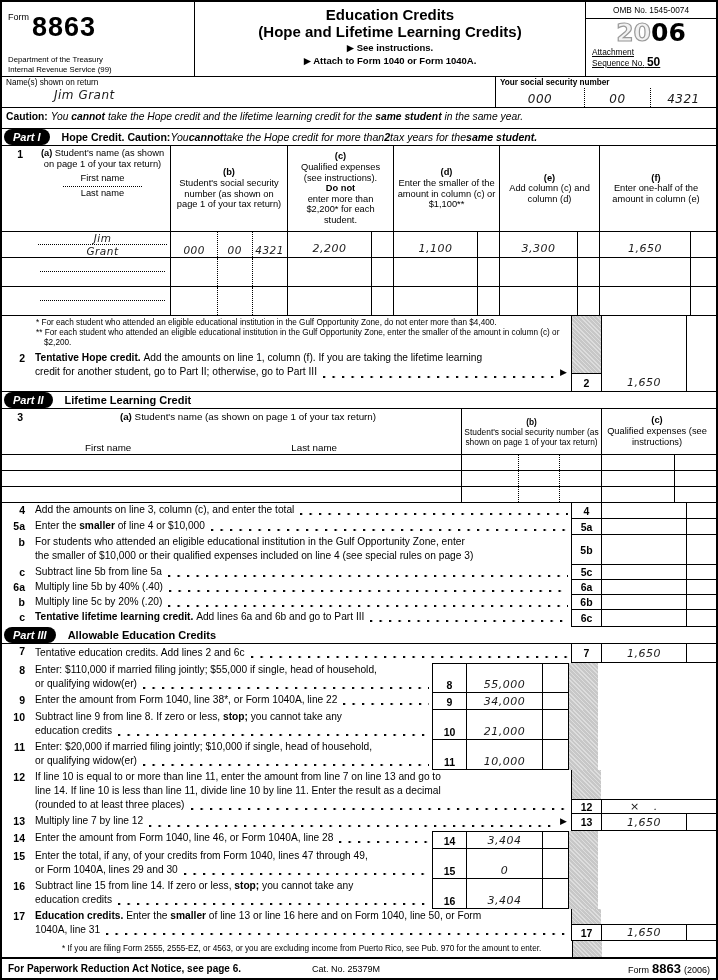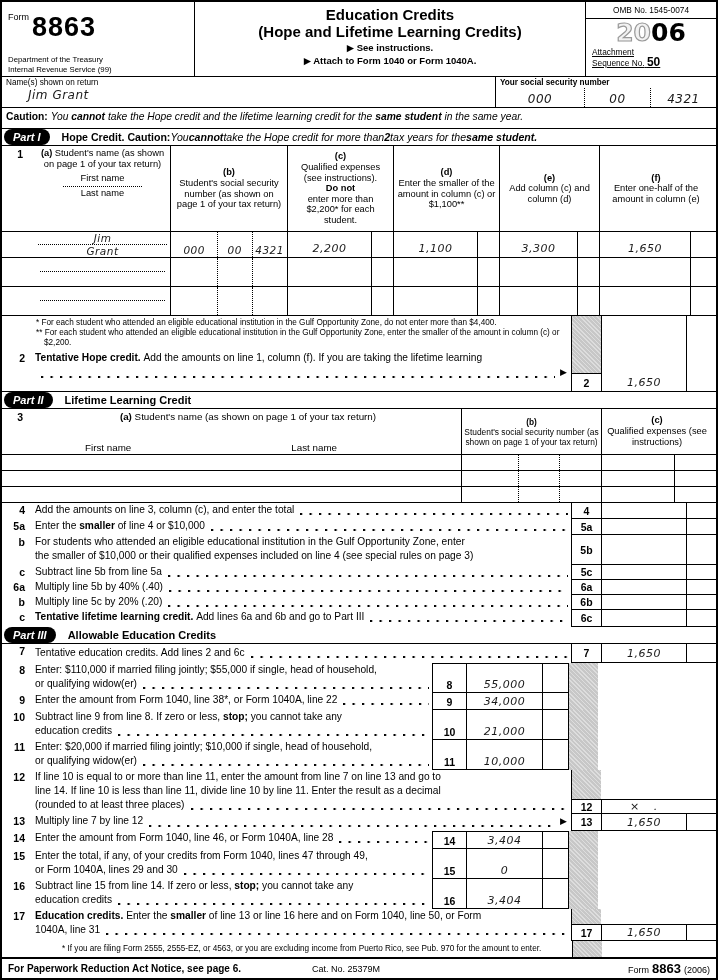--- a/index.html
+++ b/index.html
@@ -21,21 +21,21 @@
   .year { text-align:center; font-size:25px; font-weight:bold; line-height:27px; font-family:"DejaVu Sans",sans-serif; }
   .y20 { color:#f2f2f2; -webkit-text-stroke:1.2px #999; font-weight:bold; }
   .attach { font-size:8.3px; line-height:10px; padding:1px 6px; text-align:left;text-decoration:underline; }
   .seqno { font-size:12px; font-weight:bold; }
 
   
   .namerow { display:flex; height:31px; border-bottom:1px solid #000; flex:none; }
   .name-left { flex:1; padding:1px 4px; }
   .minilabel { font-size:8.2px; }
   .hw { font-family:"DejaVu Sans",sans-serif; font-style:italic; color:#1a1a1a; letter-spacing:.5px; }
-  .nameval { font-size:12px; margin-left:22px; margin-top:1px; }
+  .nameval { font-size:12px; margin-left:48px; margin-top:1px; }
   .ssnbox { width:221px; border-left:1px solid #000; display:flex; flex-direction:column; }
   .ssnbox .minilabel { font-weight:bold; padding:1px 4px; }
   .ssnval { flex:1; display:flex; font-size:12px; }
   .ssnseg { display:flex; align-items:flex-end; justify-content:center; padding-bottom:1px; }
   .sw1{width:40%;} .sw2{width:30%; border-left:1.3px dotted #000;} .sw3{width:30%; border-left:1.3px dotted #000;}
 
   .cautionrow { height:21px; border-bottom:1px solid #000; padding:3px 4px; font-size:10.3px; flex:none; }
 
   
   .pbar { display:flex; align-items:stretch; height:17px; border-bottom:1px solid #000; flex:none; }
@@ -286,20 +286,21 @@
     <div class="region-left">
       <div class="fnote">* For each student who attended an eligible educational institution in the Gulf Opportunity Zone, do not enter more than $4,400.</div>
       <div class="fnote">** For each student who attended an eligible educational institution in the Gulf Opportunity Zone, enter the smaller of the amount in column (c) or $2,200.</div>
       <div class="row" style="margin-top:2px">
         <div class="num">2</div>
         <div class="txt">
           <div class="tline">
               <span class="seg"><span style="font-weight: bold;">Tentative Hope credit. </span><span>Add the amounts on line 1, column (f). If you are taking the lifetime learning</span></span>
             </div>
           <div class="tline">
+            <span class="seg"><span>credit for another student, go to Part II; otherwise, go to Part III</span></span>
             <span class="dots"></span>
             <span class="arrow">▶</span>
           </div>
         </div>
       </div>
     </div>
     <div class="rc1">
       <div class="rcshade"></div>
       <div class="rclab">2</div>
     </div>

